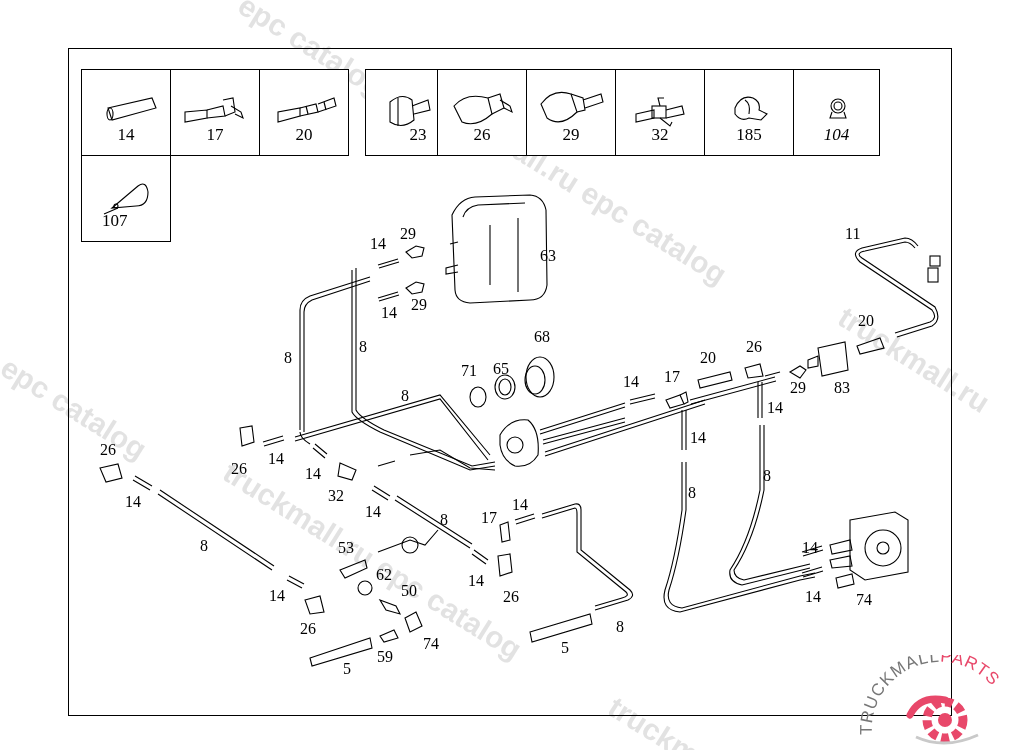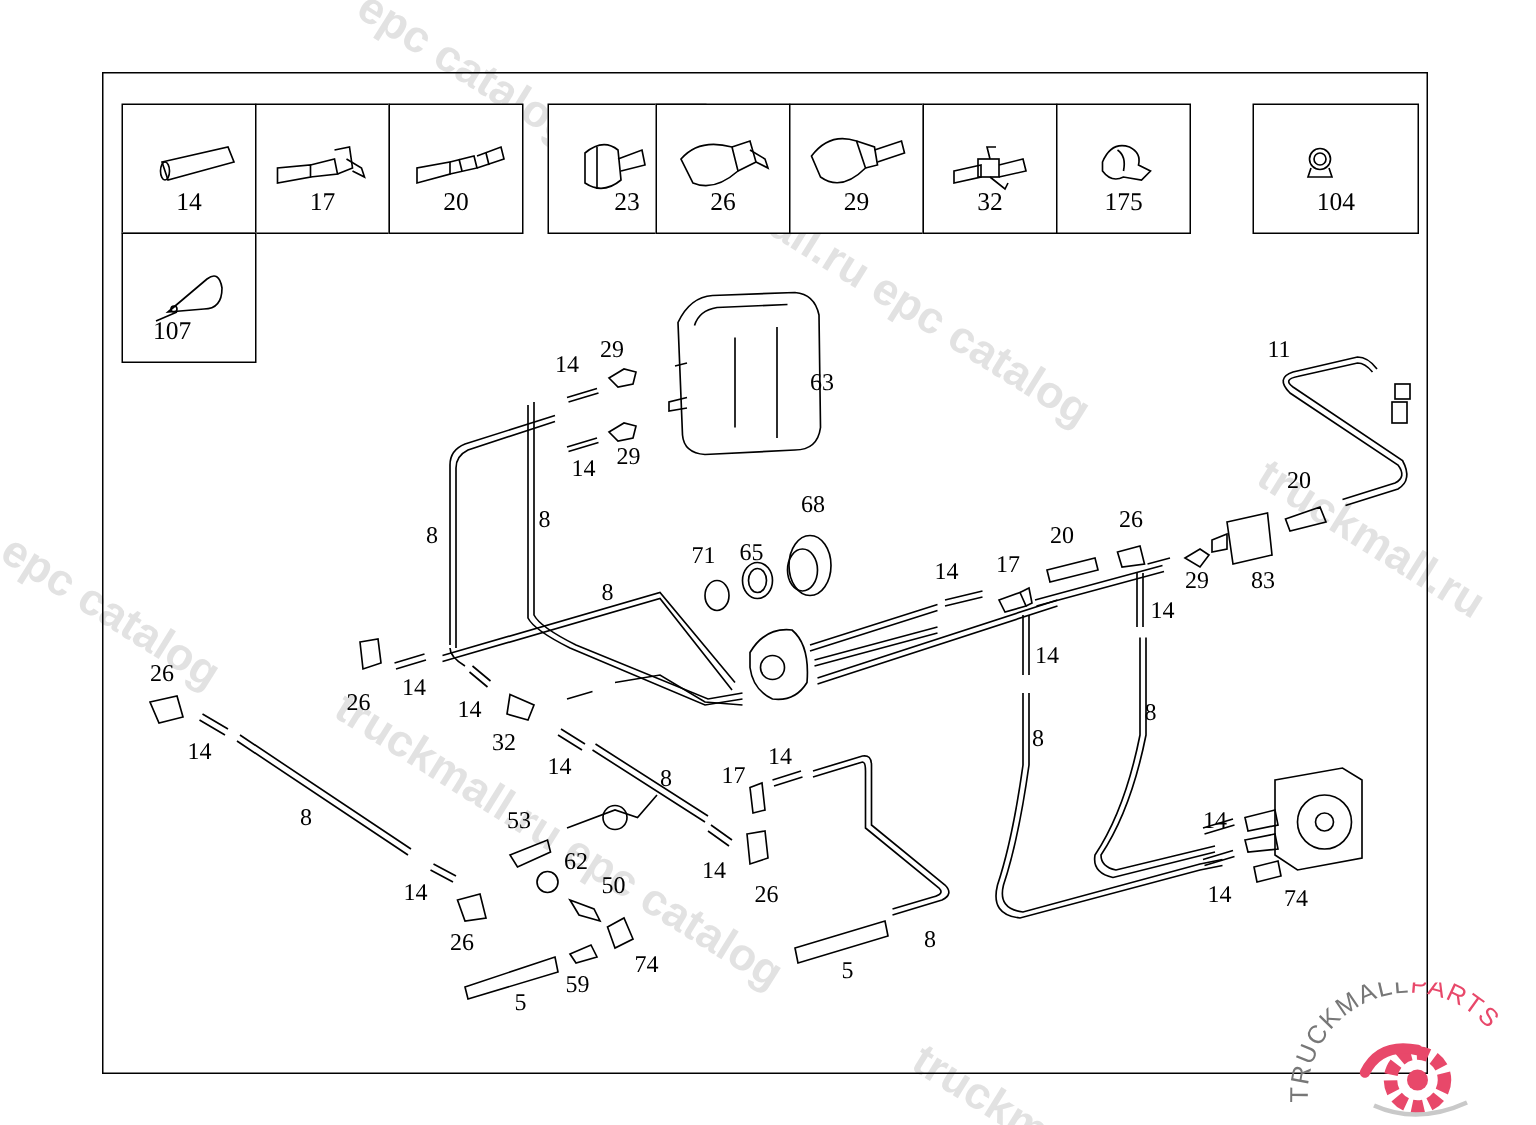--- a/index.html
+++ b/index.html
@@ -101,23 +101,23 @@
     </svg>
     <div class="num">32</div>
   </div>
   <div class="cell" style="left:623px;top:0;width:90px;height:87px;">
     <svg width="90" height="87">
       <g fill="none" stroke="#000" stroke-width="1.1">
         <path d="M30 38 Q36 24 48 28 Q56 32 54 40 L62 44 L56 50 L44 48 Q36 52 30 44 Z"></path>
         <path d="M40 30 Q46 34 44 44"></path>
       </g>
     </svg>
-    <div class="num">175</div>
-  </div>
-  <div class="cell" style="left:754px;top:0;width:111px;height:87px;">
+    <div class="num">185</div>
+  </div>
+  <div class="cell" style="left:712px;top:0;width:87px;height:87px;font-style:italic;">
     <svg width="87" height="87">
       <g fill="none" stroke="#000" stroke-width="1.1">
         <circle cx="44" cy="36" r="7"></circle>
           <circle cx="44" cy="36" r="4"></circle>
           <path d="M38 42 L36 48 L52 48 L50 42"></path>
       </g>
     </svg>
     <div class="num">104</div>
   </div>
   <div class="cell" style="left:0;top:86px;width:90px;height:87px;">

